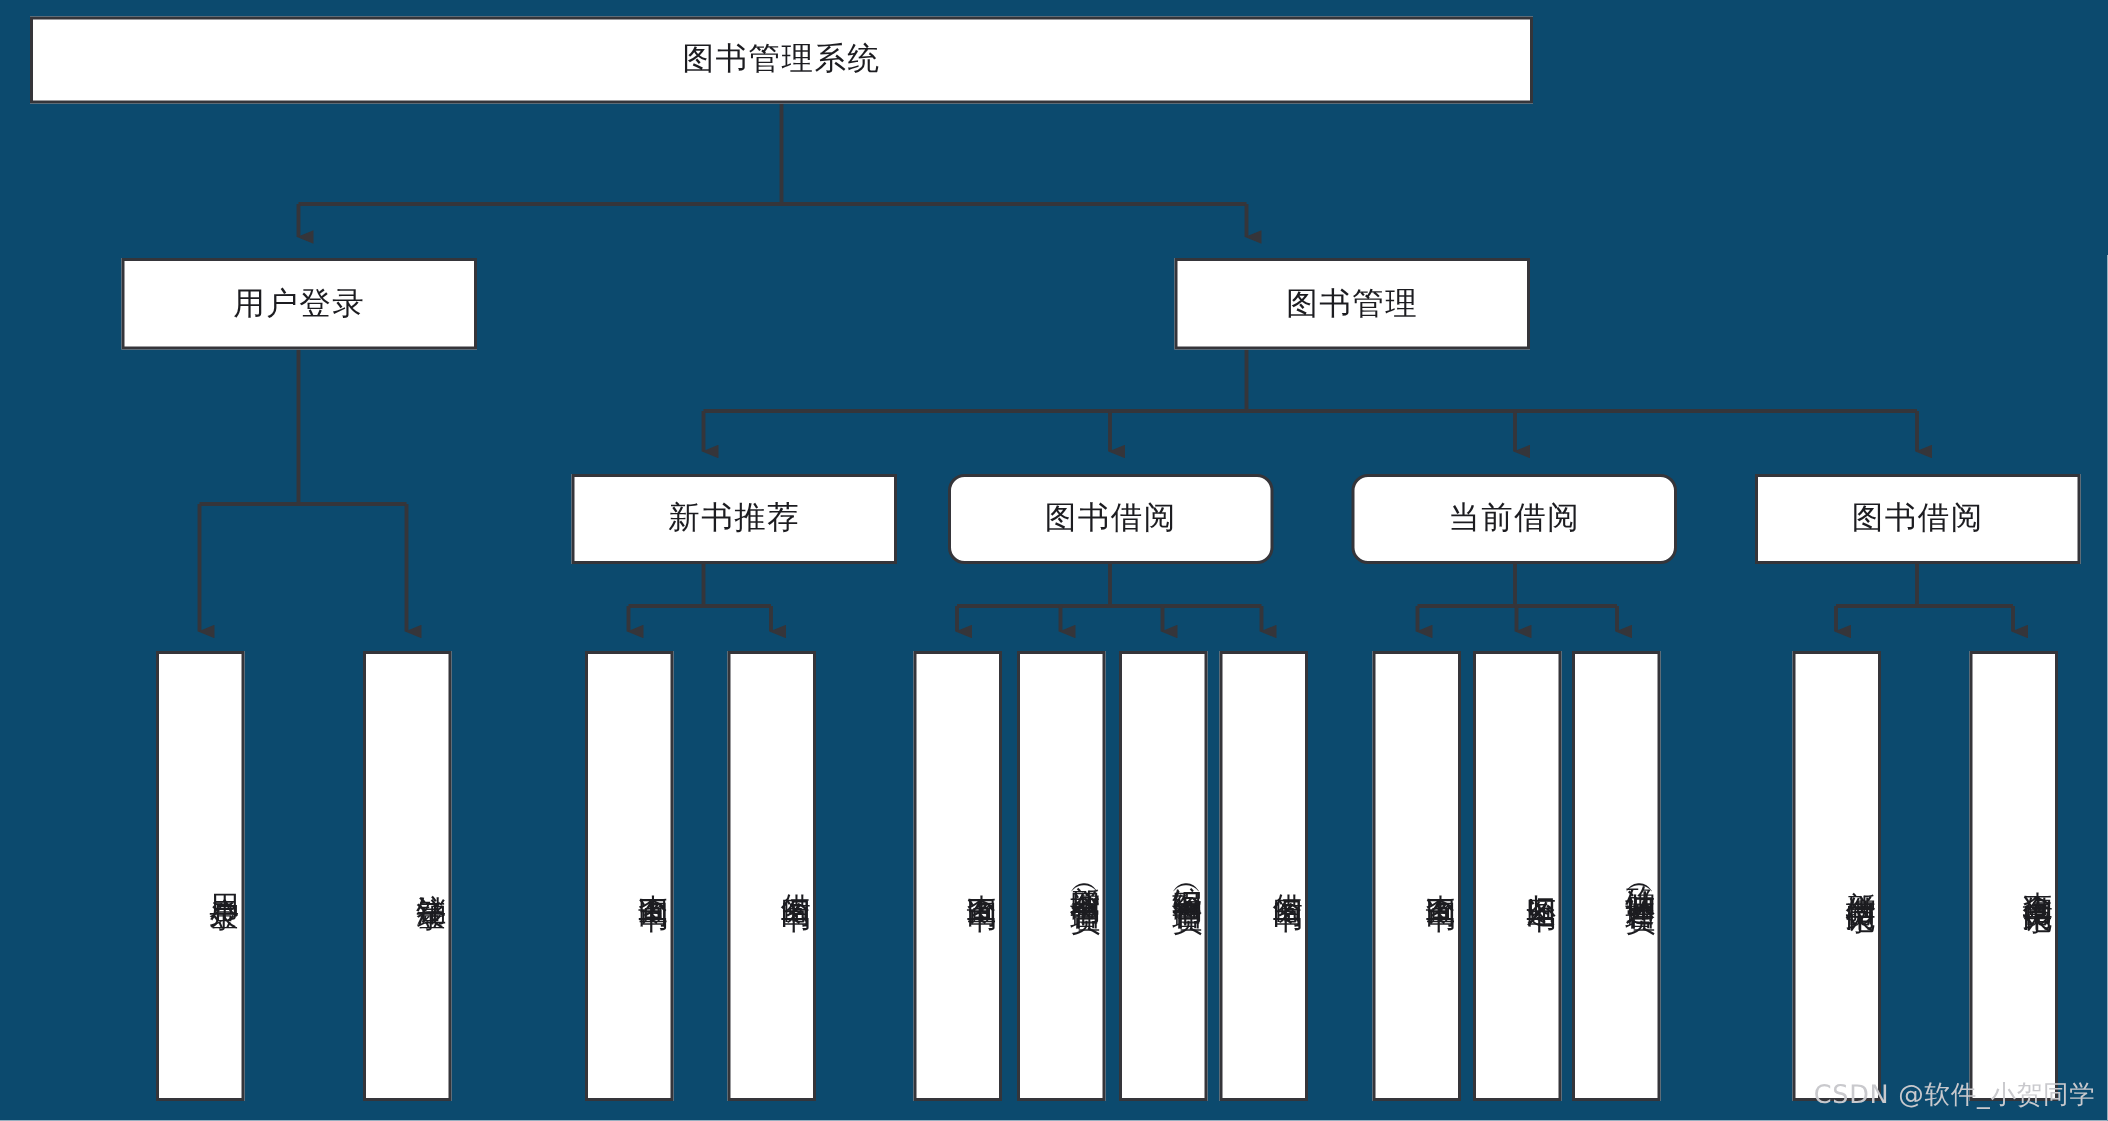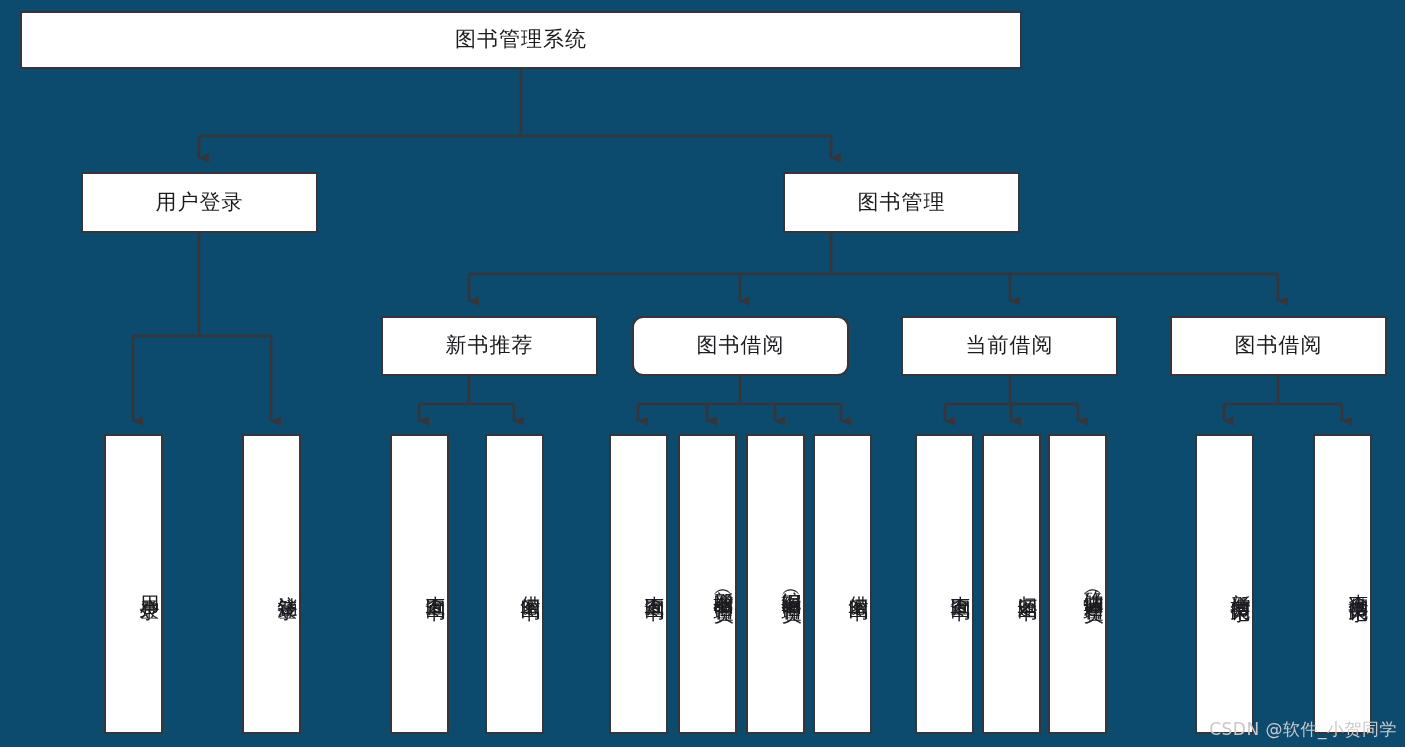--- a/index.html
+++ b/index.html
@@ -137,21 +137,21 @@
   </div>
 
   <div class="node horizontal" style="left:361px; top:316px; width:217px; height:60px;margin-left:20px;">
     <span>新书推荐</span>
   </div>
 
   <div class="node horizontal" style="left:632px; top:316px; width:217px; height:60px;border-radius:11px;">
     <span>图书借阅</span>
   </div>
 
-  <div class="node horizontal" style="left:901px; top:316px; width:217px; height:60px;">
+  <div class="node horizontal" style="left:901px; top:316px; width:217px; height:60px;border-radius:11px;">
     <span>当前借阅</span>
   </div>
 
   <div class="node horizontal" style="left:1170px; top:316px; width:217px; height:60px;">
     <span>图书借阅</span>
   </div>
 
   <div class="node vertical" style="left:104px; top:434px; width:59px; height:300px;">
     <span>用户登录</span>
   </div>

